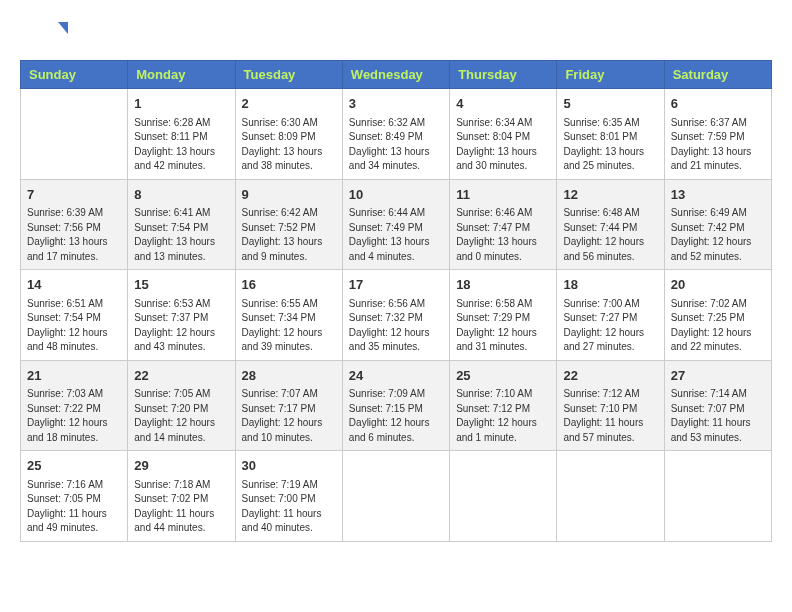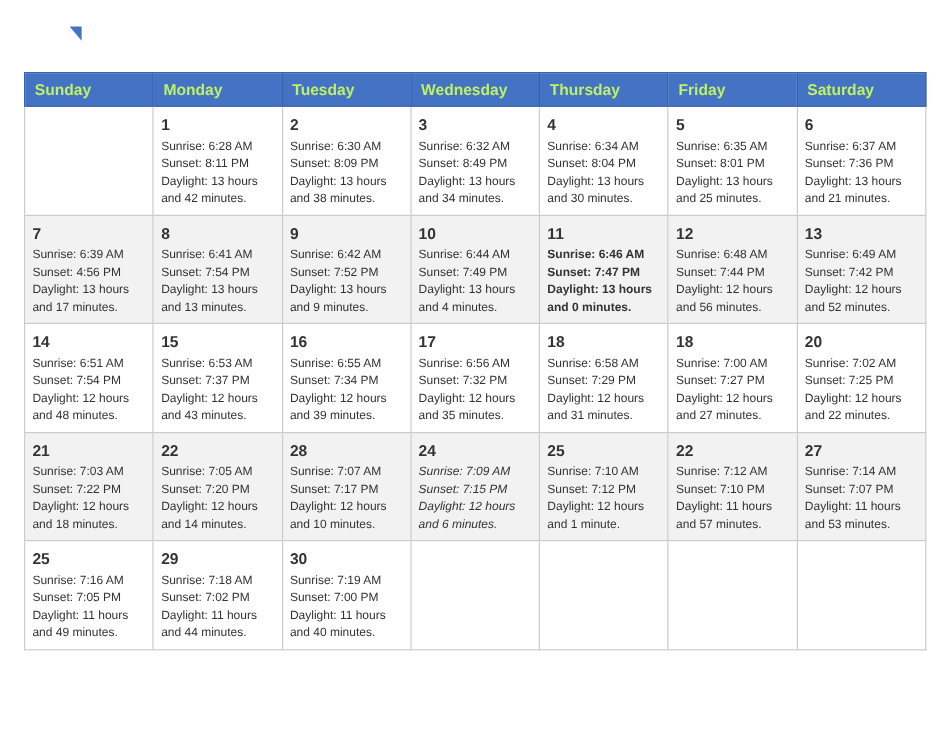--- a/index.html
+++ b/index.html
@@ -152,30 +152,30 @@
         <td>
           <span class="day-number">5</span>
           <div class="day-info" style="white-space: pre-line;">Sunrise: 6:35 AM
 Sunset: 8:01 PM
 Daylight: 13 hours
 and 25 minutes.</div>
         </td>
         <td>
           <span class="day-number">6</span>
           <div class="day-info" style="white-space: pre-line;">Sunrise: 6:37 AM
-Sunset: 7:36 PM
+Sunset: 7:59 PM
 Daylight: 13 hours
 and 21 minutes.</div>
         </td>
       </tr>
       <tr>
         <td>
           <span class="day-number">7</span>
           <div class="day-info" style="white-space: pre-line;">Sunrise: 6:39 AM
-Sunset: 4:56 PM
+Sunset: 7:56 PM
 Daylight: 13 hours
 and 17 minutes.</div>
         </td>
         <td>
           <span class="day-number">8</span>
           <div class="day-info" style="white-space: pre-line;">Sunrise: 6:41 AM
 Sunset: 7:54 PM
 Daylight: 13 hours
 and 13 minutes.</div>
         </td>
@@ -188,21 +188,21 @@
         </td>
         <td>
           <span class="day-number">10</span>
           <div class="day-info" style="white-space: pre-line;">Sunrise: 6:44 AM
 Sunset: 7:49 PM
 Daylight: 13 hours
 and 4 minutes.</div>
         </td>
         <td>
           <span class="day-number">11</span>
-          <div class="day-info" style="white-space: pre-line; font-weight: bold;">Sunrise: 6:46 AM
+          <div class="day-info" style="white-space: pre-line;">Sunrise: 6:46 AM
 Sunset: 7:47 PM
 Daylight: 13 hours
 and 0 minutes.</div>
         </td>
         <td>
           <span class="day-number">12</span>
           <div class="day-info" style="white-space: pre-line;">Sunrise: 6:48 AM
 Sunset: 7:44 PM
 Daylight: 12 hours
 and 56 minutes.</div>
@@ -283,21 +283,21 @@
         </td>
         <td>
           <span class="day-number">28</span>
           <div class="day-info" style="white-space: pre-line;">Sunrise: 7:07 AM
 Sunset: 7:17 PM
 Daylight: 12 hours
 and 10 minutes.</div>
         </td>
         <td>
           <span class="day-number">24</span>
-          <div class="day-info" style="white-space: pre-line; font-style: italic;">Sunrise: 7:09 AM
+          <div class="day-info" style="white-space: pre-line;">Sunrise: 7:09 AM
 Sunset: 7:15 PM
 Daylight: 12 hours
 and 6 minutes.</div>
         </td>
         <td>
           <span class="day-number">25</span>
           <div class="day-info" style="white-space: pre-line;">Sunrise: 7:10 AM
 Sunset: 7:12 PM
 Daylight: 12 hours
 and 1 minute.</div>

